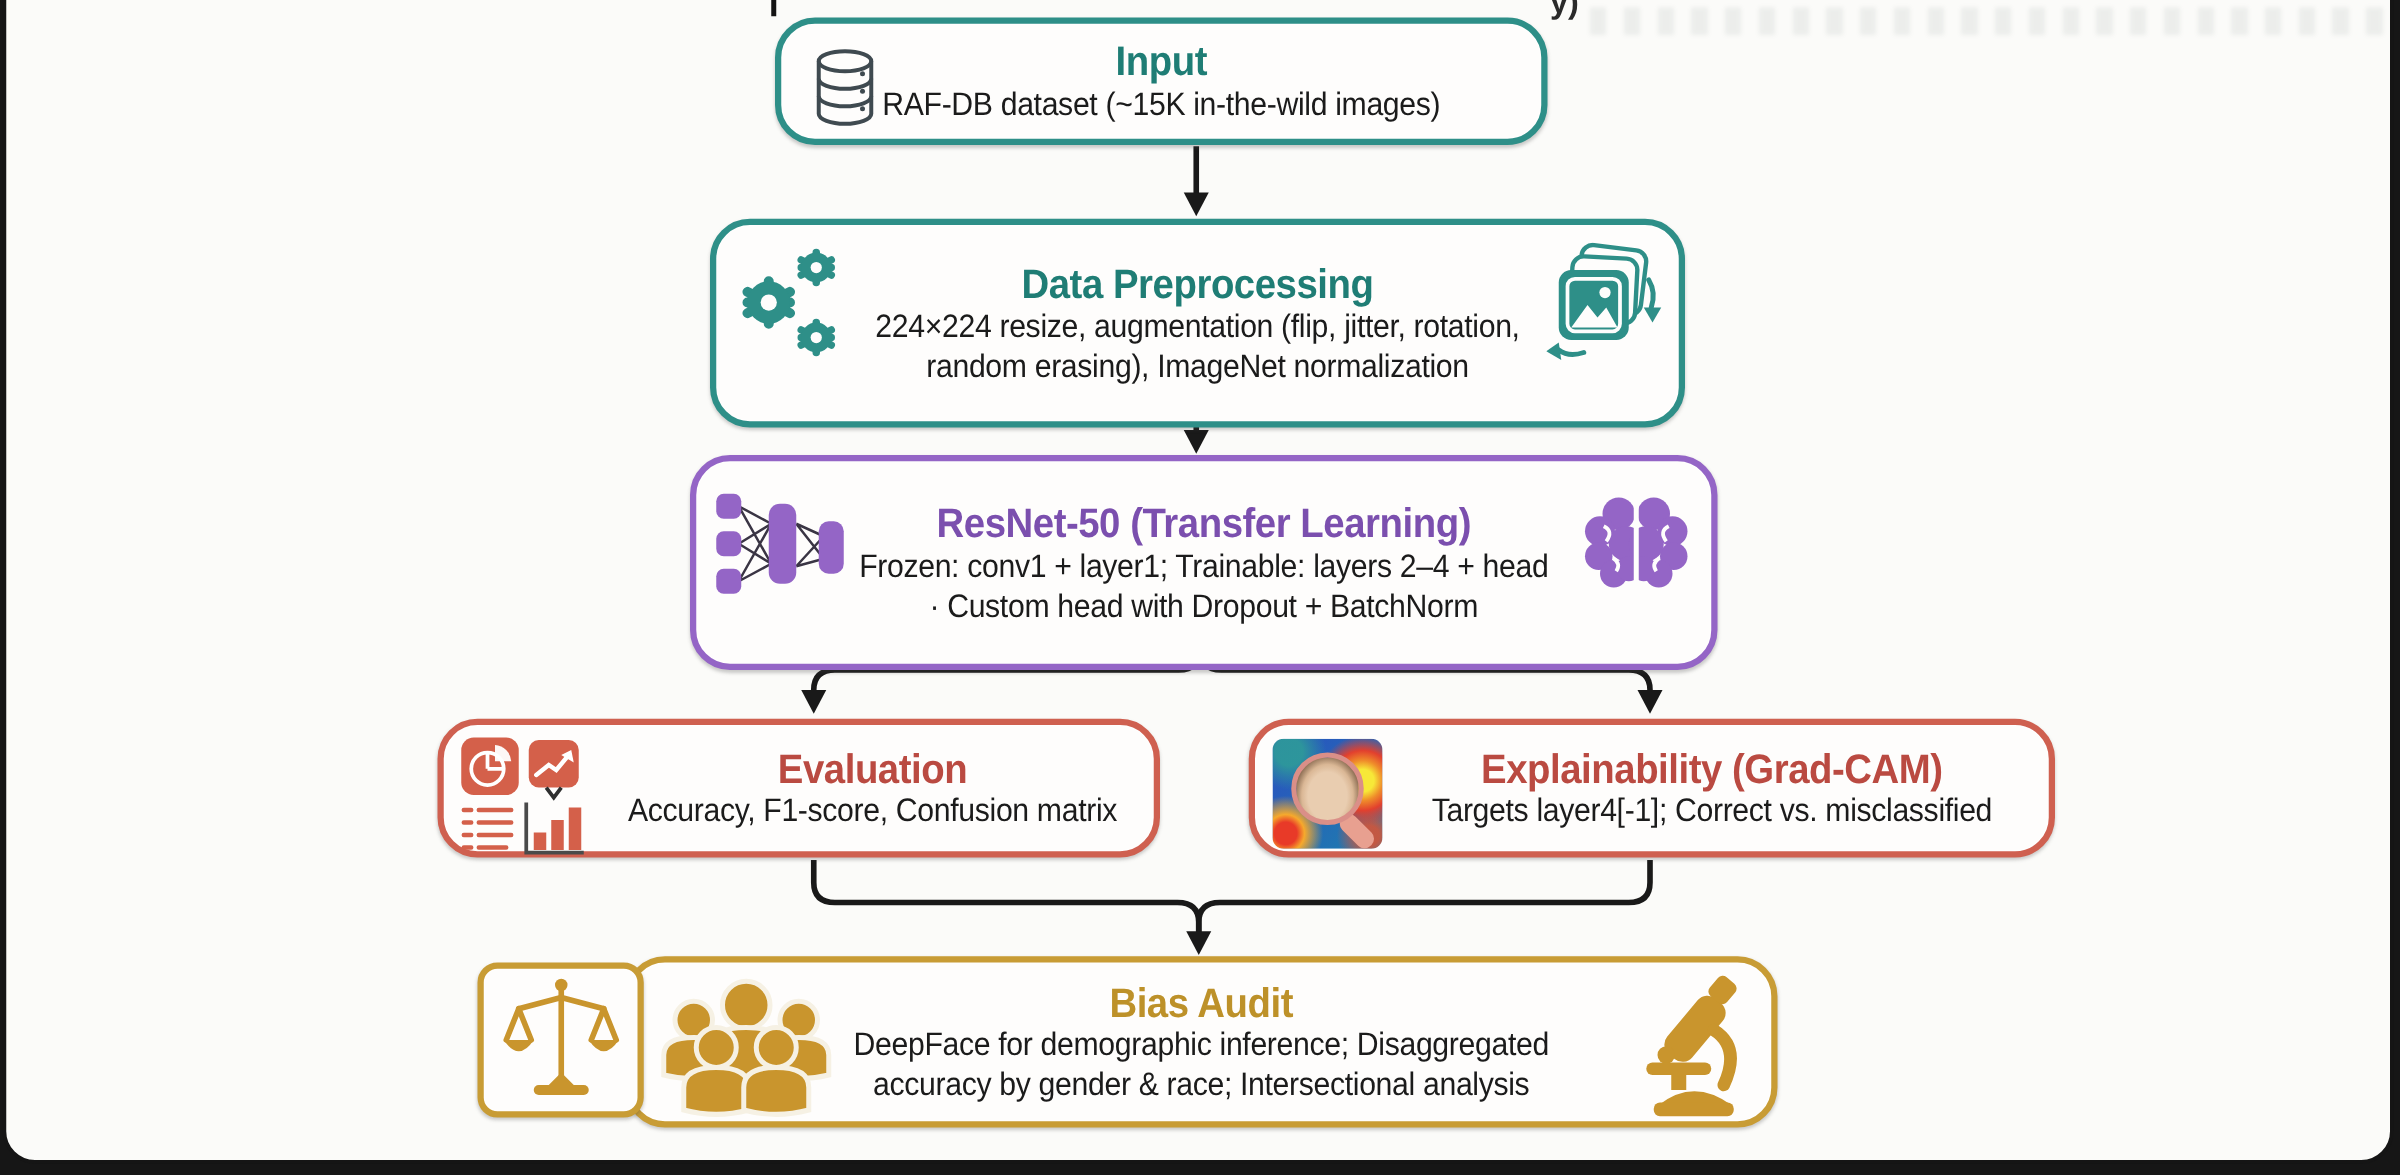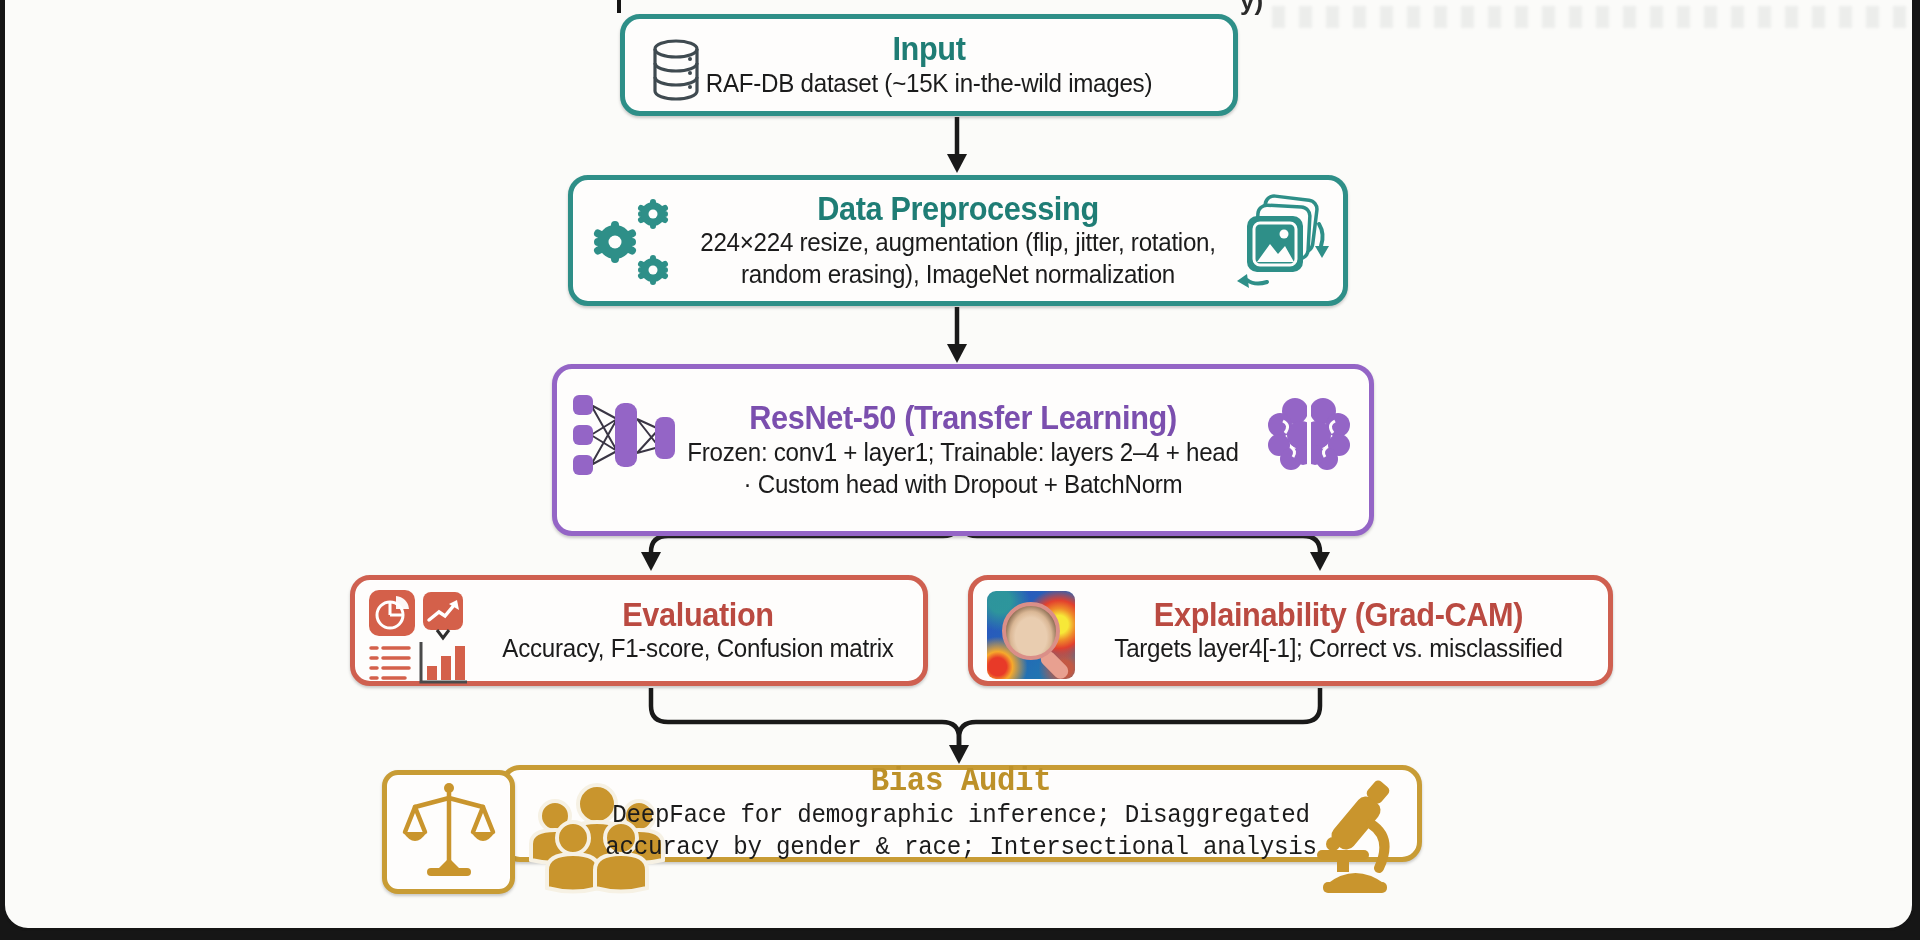--- a/index.html
+++ b/index.html
@@ -17,33 +17,33 @@
   .layer{position:absolute;left:0;top:0;width:1920px;height:940px;}
 
   
   .tick{position:absolute;left:617px;top:0;width:4px;height:13px;background:#141414;}
   .frag{position:absolute;left:1240px;top:-14px;font-size:26px;font-weight:700;color:#2a2a2a;}
   .ghost{position:absolute;left:1272px;top:6px;width:644px;height:22px;opacity:.5;
     filter:blur(1.6px);
     background:repeating-linear-gradient(90deg, rgba(115,128,126,.22) 0 13px, rgba(255,255,255,0) 13px 27px);}
 
   
-  .node{position:absolute;border-radius:20px;background:#fefdfc;
+  .node{position:absolute;border-radius:32px;background:#fefdfc;
     box-shadow:0 2px 3px rgba(70,70,70,.28), inset 0 0 0 1px rgba(255,255,255,.6);}
   .node .text{position:absolute;left:0;right:0;top:50%;transform:translateY(-50%) scaleX(.93);
     text-align:center;color:var(--ink);}
   .title{font-weight:700;font-size:33px;letter-spacing:-.4px;line-height:1.15;}
   .desc{font-size:26px;letter-spacing:-.3px;line-height:1.22;color:#1b1b1b;}
   .desc span{display:block;}
   .n-input{left:620px;top:14px;width:618px;height:102px;border:5px solid var(--teal);}
-  .n-prep{left:568px;top:175px;width:780px;height:131px;border:5px solid var(--teal);}
+  .n-prep{left:568px;top:175px;width:780px;height:167px;border:5px solid var(--teal);}
   .n-resnet{left:552px;top:364px;width:822px;height:172px;border:5px solid var(--purple);}
   .n-eval{left:350px;top:575px;width:578px;height:111px;border:5px solid var(--red);text-decoration:underline;}
-  .n-explain{left:968px;top:575px;width:645px;height:111px;border:5px solid var(--red);}
-  .n-bias{left:500px;top:765px;width:922px;height:97px;border:5px solid var(--gold);font-family:Liberation Mono, monospace;}
+  .n-explain{left:999px;top:575px;width:645px;height:111px;border:5px solid var(--red);}
+  .n-bias{left:500px;top:765px;width:922px;height:137px;border:5px solid var(--gold);}
   .n-scales{left:382px;top:770px;width:133px;height:124px;border:5px solid var(--gold);
     border-radius:16px;z-index:5;display:flex;align-items:center;justify-content:center;}
   .t-teal{color:var(--teal-dark);} .t-purple{color:var(--purple-dark);}
   .t-red{color:var(--red-dark);} .t-gold{color:var(--gold-dark);}
   .n-eval .text{left:118px;} .n-explain .text{left:104px;right:8px;}
 
   .icon{position:absolute;}
   .f-teal{fill:var(--teal)} .s-teal{stroke:var(--teal)}
   .f-purple{fill:var(--purple)} .f-gold{fill:#c9952d} .s-gold{stroke:#c9952d}
   .f-red{fill:#d4604a} .s-red{stroke:#d4604a}

